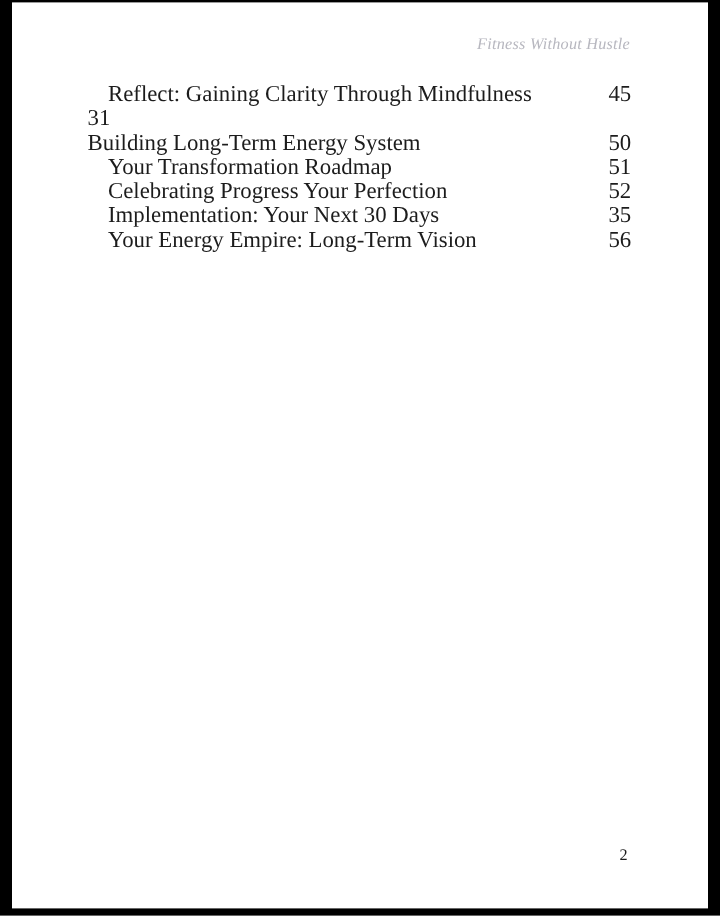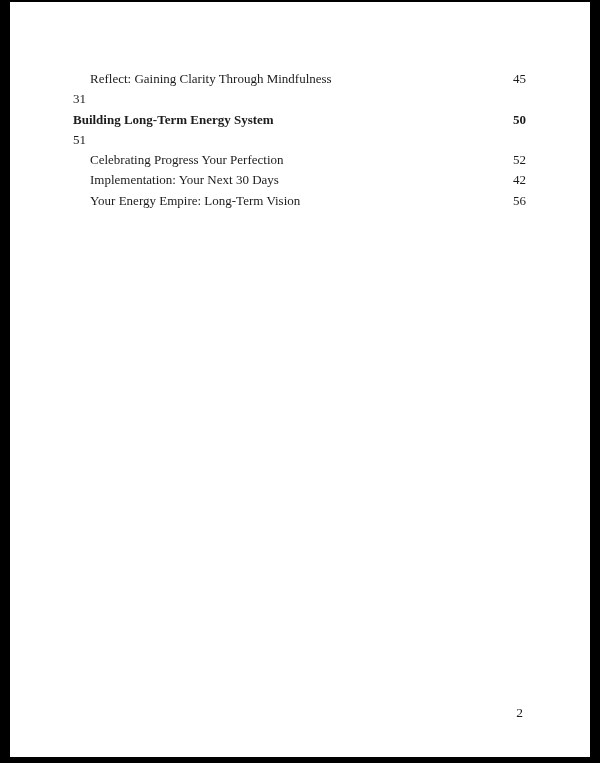--- a/index.html
+++ b/index.html
@@ -36,69 +36,71 @@
     letter-spacing: 0.2px;
     white-space: nowrap;
   }
 
   .toc {
     position: absolute;
     top: 67px;
     left: 63px;
     right: 64px;
     color: var(--body-text);
-    font-size: 13px;
+    font-size: 19px;
     line-height: 20.3px;
   }
   .toc-row {
     display: flex;
     justify-content: space-between;
     align-items: baseline;
   }
   .toc-row.sub .toc-title { padding-left: 17px; }
-  .toc-row.chapter { font-weight: bold; }
+  .toc-row.chapter { font-weight: normal; }
   .toc-title { white-space: nowrap; overflow: hidden; }
   .toc-page { white-space: nowrap; }
 
   .folio {
     position: absolute;
     top: 703px;
     right: 67px;
     font-size: 13.5px;
     color: var(--body-text);
   }
 </style>
 </head>
 <body>
 
 <div class="page">
 
+  <div class="running-header">Fitness Without Hustle</div>
 
   <div class="toc">
       <div class="toc-row sub">
     <span class="toc-title">Reflect: Gaining Clarity Through Mindfulness</span>
     <span class="toc-page">45</span>
   </div>
       <div class="toc-row sub">
     <span class="toc-page">31</span>
   </div>
       <div class="toc-row chapter">
     <span class="toc-title">Building Long-Term Energy System</span>
     <span class="toc-page">50</span>
   </div>
       <div class="toc-row sub">
+    <span class="toc-title">Your Transformation Roadmap</span>
     <span class="toc-page">51</span>
   </div>
       <div class="toc-row sub">
     <span class="toc-title">Celebrating Progress Your Perfection</span>
     <span class="toc-page">52</span>
   </div>
       <div class="toc-row sub">
     <span class="toc-title">Implementation: Your Next 30 Days</span>
-    <span class="toc-page">42</span>
+    <span class="toc-page">35</span>
   </div>
       <div class="toc-row sub">
     <span class="toc-title">Your Energy Empire: Long-Term Vision</span>
     <span class="toc-page">56</span>
   </div>
     </div>
 
   <div class="folio">2</div>
 
 </div>

